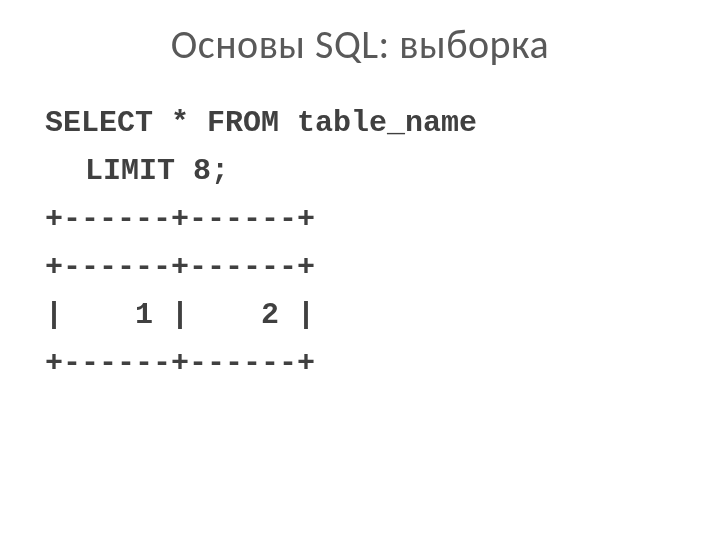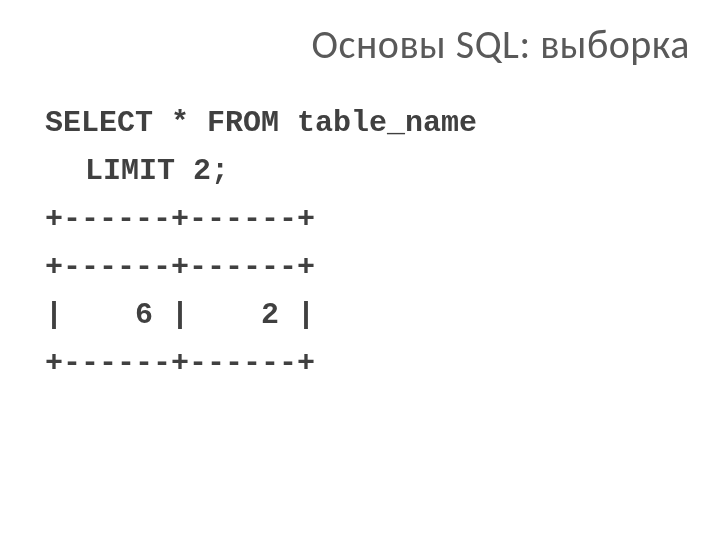--- a/index.html
+++ b/index.html
@@ -10,21 +10,21 @@
     body {
       width: 720px;
       height: 540px;
       background: #ffffff;
       font-family: Calibri, Arial, sans-serif;
       padding: 20px 30px;
     }
     .title {
       font-size: 40px;
       color: #595959;
-      text-align: right;
+      text-align: center;
       font-weight: 400;
       margin-bottom: 30px;
       letter-spacing: 0.5px;
     }
     .code-block {
       font-family: Liberation Mono, monospace;
       font-size: 30px;
       font-weight: bold;
       color: #404040;
       line-height: 1.6;
@@ -37,18 +37,18 @@
       padding-left: 40px;
     }
   </style>
 </head>
 <body>
 
 <h1 class="title">Основы SQL: выборка</h1>
 
 <div class="code-block">
   <div class="code-line">SELECT * FROM table_name</div>
-  <div class="code-line indent">LIMIT 2;</div>
+  <div class="code-line indent">LIMIT 8;</div>
   <div class="code-line">+------+------+</div>
   <div class="code-line">+------+------+</div>
-  <div class="code-line">|    6 |    2 |</div>
+  <div class="code-line">|    1 |    2 |</div>
   <div class="code-line">+------+------+</div>
 </div>
 
 </body></html>

